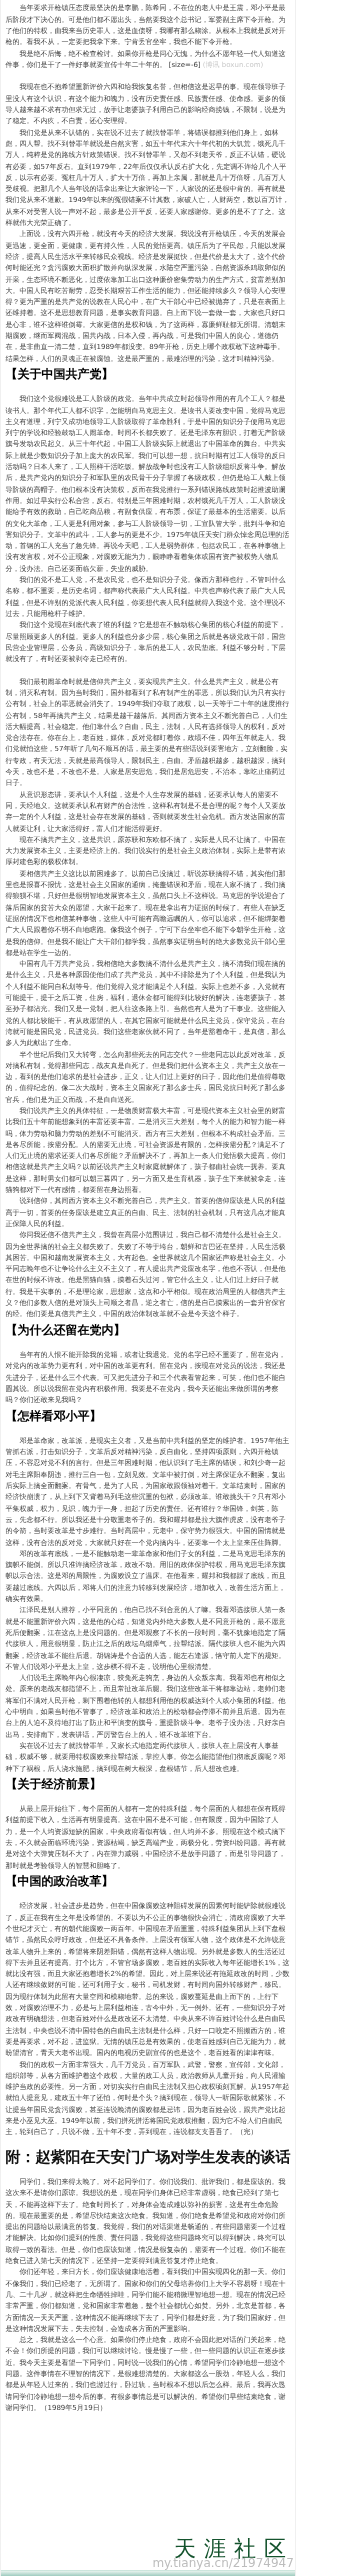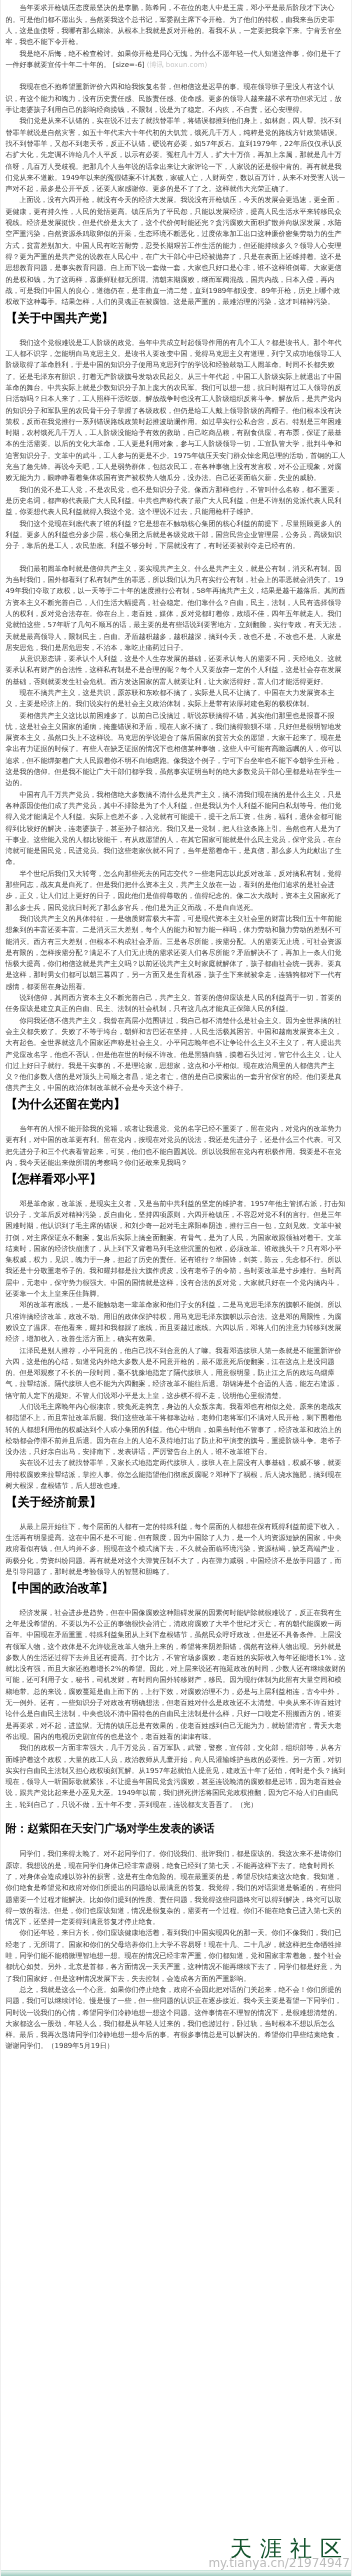--- a/index.html
+++ b/index.html
@@ -1,22 +1,22 @@
 <!DOCTYPE html>
 <html style="font-size:9px"><head>
 <meta charset="utf-8">
 <style>
   html,body{margin:0;padding:0;background:#ffffff;}
   body{width:364px;font-family:"DejaVu Sans","Liberation Sans",sans-serif;}
-  .page{position:relative;width:352px;min-height:2576px;background:#ffffff;color:#3d3d3d;
+  .page{position:relative;width:296px;min-height:2576px;background:#ffffff;color:#3d3d3d;
         font-size:7px;line-height:11.3px;box-sizing:border-box;padding:3.4px 4.5px 17px 4.5px;
         border-left:0.6px solid #f0f0f0;border-right:0.6px solid #f0f0f0;}
   .para{margin:0;text-indent:2em;word-break:break-all;}
   .section-header{font-size:12px;font-weight:bold;color:#000;line-height:14.7px;margin:2.3px 0 1.1px 0;text-indent:0;}
-  .appendix-title{font-size:11px;font-weight:bold;color:#111;line-height:13.6px;margin:1.1px 0;text-indent:0;font-family:Liberation Mono, monospace;}
+  .appendix-title{font-size:15px;font-weight:bold;color:#111;line-height:13.6px;margin:1.1px 0;text-indent:0;}
   .gap{height:11.3px;}
   .inline-wm{color:#c9c9c9;}
   .wm-tianya{position:absolute;right:1.1px;bottom:6.8px;text-align:right;color:#bfbfbf;pointer-events:none;}
   .wm-tianya .big{font-size:22px;letter-spacing:8px;color:#14532d;line-height:17px;}
   .wm-tianya .url{font-size:12px;color:#bdbdbd;line-height:12.5px;}
   .bottom-bar{position:absolute;left:0;bottom:0;width:100%;height:5.1px;
               background:linear-gradient(#e7f3ee,#9fccbf);border-top:0.6px solid #cde6dd;}
 </style>
 </head>
 <body>

